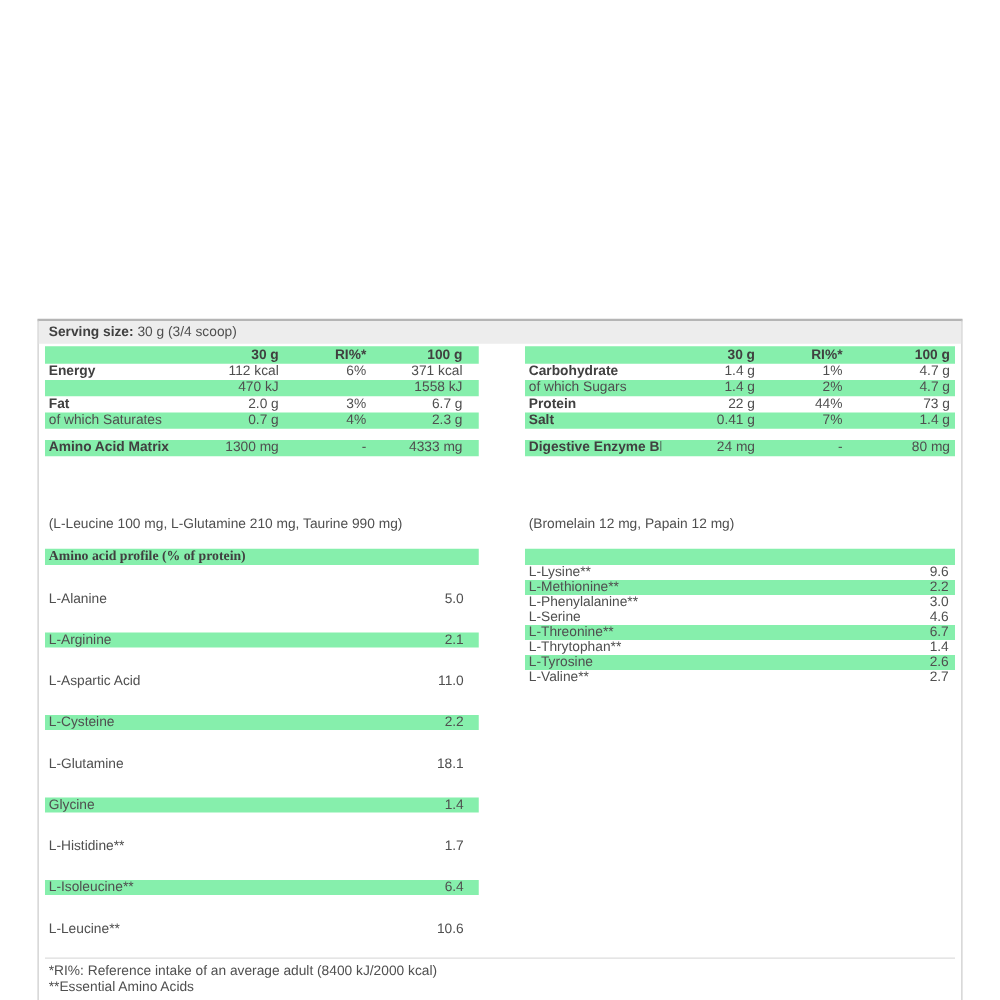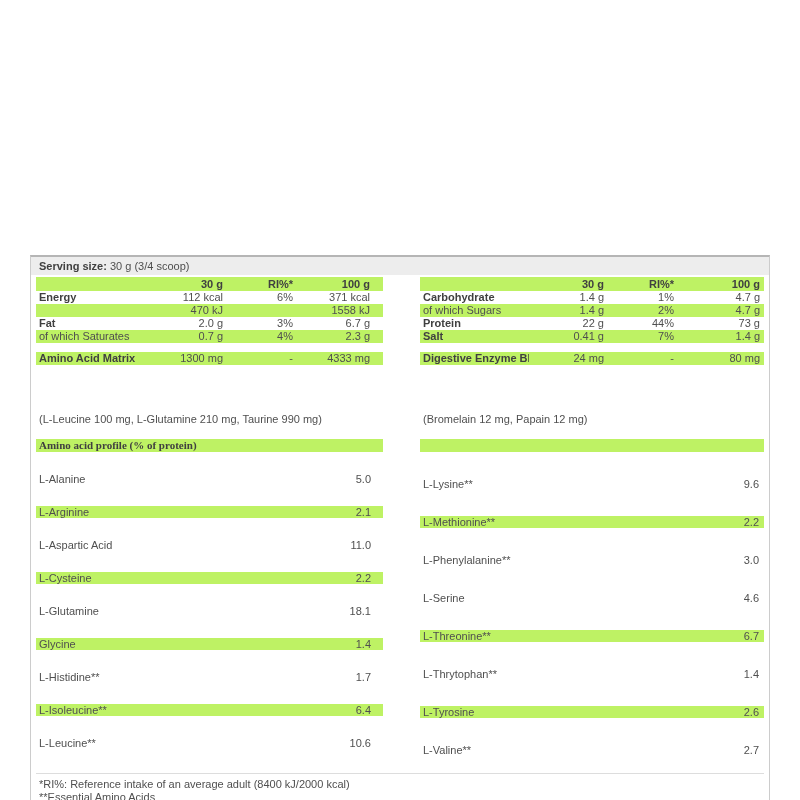--- a/index.html
+++ b/index.html
@@ -34,33 +34,33 @@
     display:grid;
     grid-template-columns:1fr 75px 70px 90px;
     height:13px; line-height:13px;
     white-space:nowrap;
   }
   .t-row.hdr { height:14px; line-height:14px; }
   .t-row .lbl { padding-left:3px; overflow:hidden; }
   .t-row .num { text-align:right; }
   .col-left  .t-row .last { padding-right:13px; }
   .col-right .t-row .last { padding-right:4px; }
-  .band { background:#bef264; }
+  .band { background:#86efac; }
   .bold, .hdr { font-weight:bold; color:#404040; }
   .note-row { height:13px; line-height:13px; padding-left:3px; white-space:nowrap; overflow:hidden;margin-top:48px; }
   .sp9  { height:9px; }
   .sp13 { height:13px; }
   .p-hdr { height:13px; line-height:13px; padding-left:3px; font-weight:bold; color:#404040; white-space:nowrap;font-family:Liberation Serif, serif; }
   .a-row {
     display:flex; justify-content:space-between;
     height:12px; line-height:12px;
     white-space:nowrap;
   }
   .col-left  .a-row { padding:0 12px 0 3px;margin-top:21px; }
-  .col-right .a-row { padding:0 5px 0 3px;margin-top:26px; }
+  .col-right .a-row { padding:0 5px 0 3px; }
   .footnotes {
     margin-top:17px;
     border-top:1px solid #dddddd;
     padding:4px 3px 6px 3px;
     line-height:13px;
   }
 </style>
 </head>
 <body>
 

